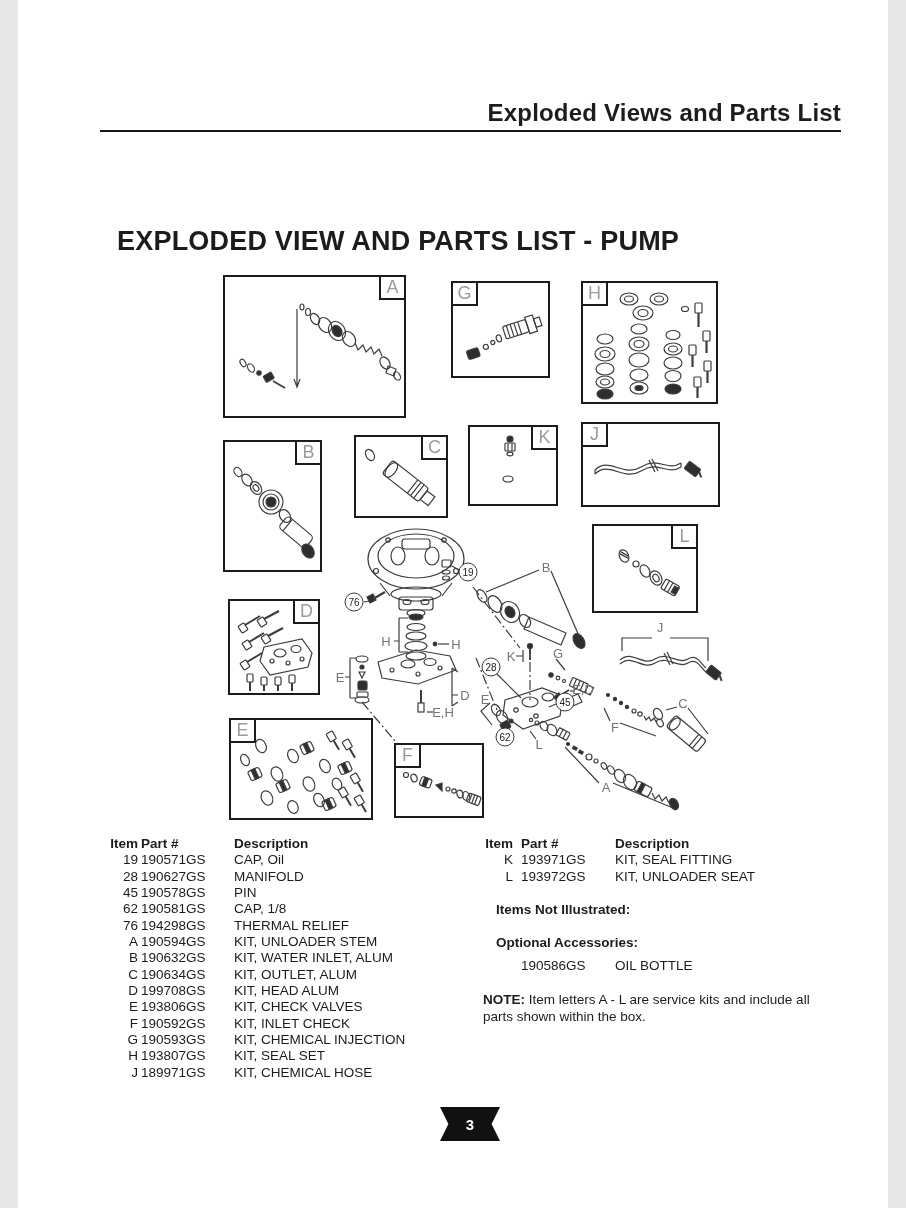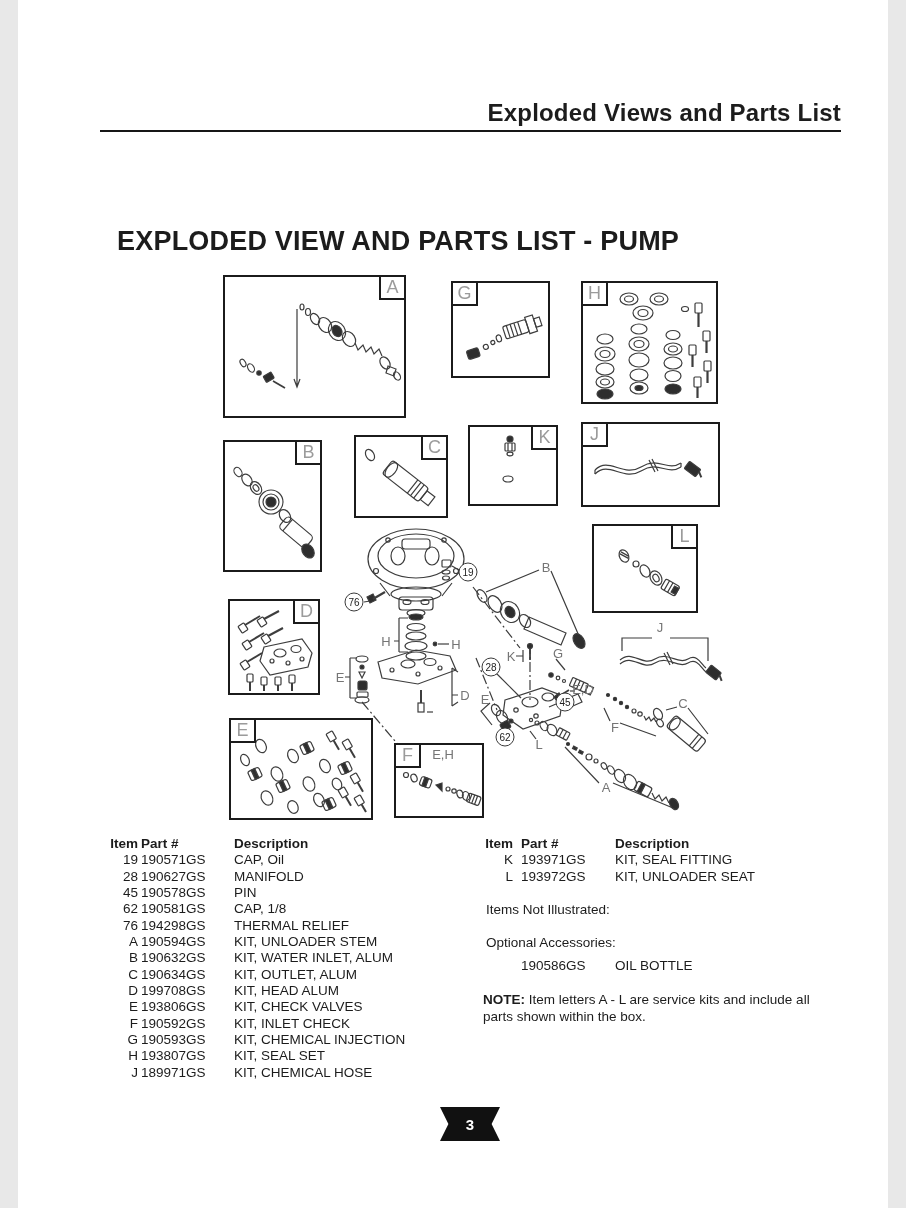--- a/index.html
+++ b/index.html
@@ -28,21 +28,21 @@
            font-size:10px;color:#222;background:#fff;box-sizing:border-box;}
 
   
   .parts-left{position:absolute;left:85px;top:836px;width:366px;font-size:13.5px;line-height:16.35px;}
   .parts-right{position:absolute;left:465px;top:836px;width:378px;font-size:13.5px;line-height:16.35px;}
   .prow{display:grid;grid-template-columns:35px 90px 1fr;column-gap:3px;}
   .prow .item{text-align:right;}
   .prow2{display:grid;grid-template-columns:30px 86px 1fr;column-gap:8px;}
   .prow2 .item{text-align:right;}
   .phead{font-weight:bold;}
-  .subhead{font-weight:normal;margin:17px 0 6px 3px;}
+  .subhead{font-weight:bold;margin:17px 0 6px 13px;}
   .note{margin-top:17px;width:358px;line-height:17px;}
   .note b{font-weight:bold;}
 
   .page-tag{position:absolute;left:422px;top:1107px;width:60px;height:34px;background:#111;
             color:#fff;font-weight:bold;font-size:15px;display:flex;align-items:center;justify-content:center;
             clip-path:polygon(0 0,100% 0,86% 50%,100% 100%,0 100%,14% 50%);}
 </style>
 </head>
 <body>
 
@@ -526,21 +526,21 @@
   <span class="co" style="left:528px;top:567px">B</span>
   <span class="co" style="left:368px;top:641px">H</span>
   <span class="co" style="left:438px;top:644px">H</span>
   <span class="co" style="left:322px;top:677px">E</span>
   <span class="co" style="left:493px;top:656px">K</span>
   <span class="co" style="left:540px;top:653px">G</span>
   <span class="co circ" style="left:473px;top:667px">28</span>
   <span class="co" style="left:565px;top:689px">E,D</span>
   <span class="co circ" style="left:547px;top:702px">45</span>
   <span class="co" style="left:447px;top:695px">D</span>
-  <span class="co" style="left:425px;top:754px">E,H</span>
+  <span class="co" style="left:425px;top:712px">E,H</span>
   <span class="co" style="left:467px;top:699px">E</span>
   <span class="co circ" style="left:487px;top:737px">62</span>
   <span class="co" style="left:521px;top:744px">L</span>
   <span class="co" style="left:597px;top:727px">F</span>
   <span class="co" style="left:665px;top:703px">C</span>
   <span class="co" style="left:588px;top:787px">A</span>
   <span class="co" style="left:642px;top:627px">J</span>
 
   <div class="parts-left">
     <div class="prow phead">

